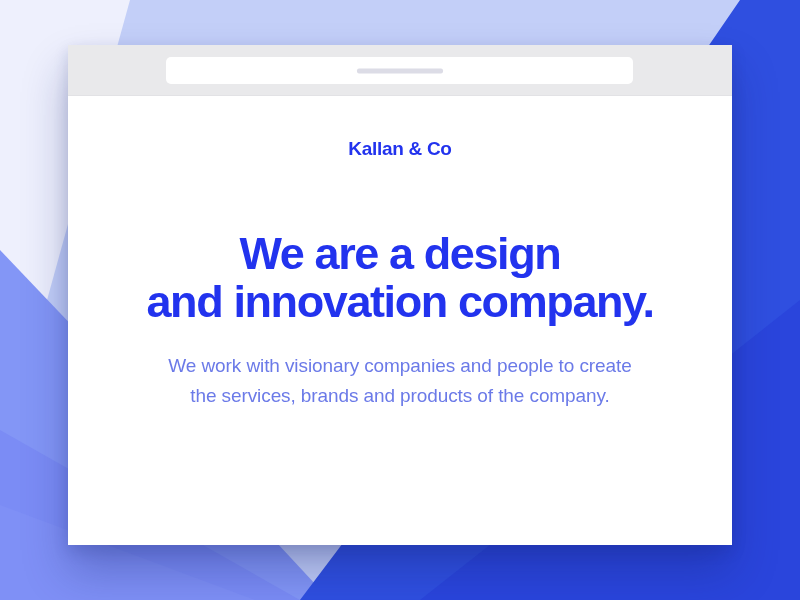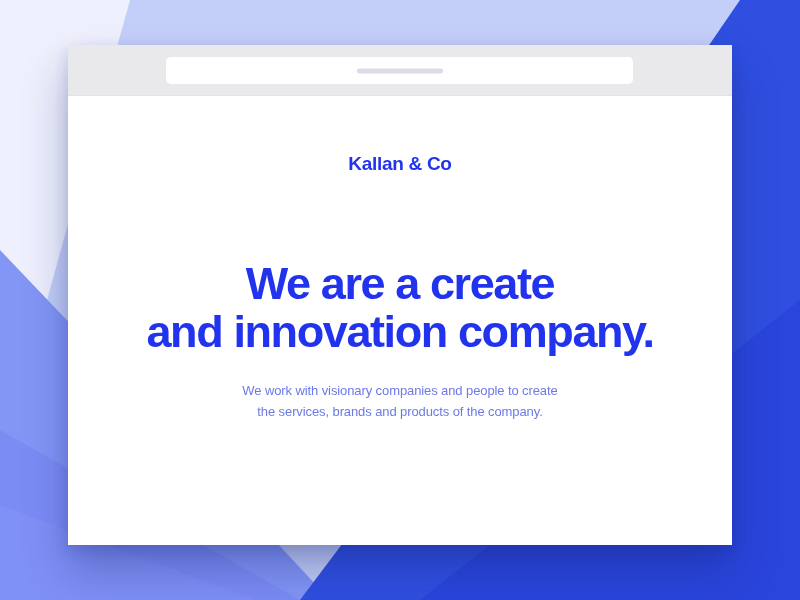--- a/index.html
+++ b/index.html
@@ -77,21 +77,21 @@
 
   
   #page-content {
     position: relative;
     height: 450px;
     background: #ffffff;
     text-align: center;
   }
 
   #site-logo {
-    margin: 15px;
+    margin: 0;
     padding-top: 43px;
     font-size: 19px;
     font-weight: bold;
     letter-spacing: -0.3px;
     color: #2233ee;
     line-height: 1;
   }
 
   #hero-headline {
     margin: 0;
@@ -100,21 +100,21 @@
     font-weight: bold;
     line-height: 1.06;
     letter-spacing: -1.4px;
     color: #2233ee;
   }
   #hero-headline .hl-line { display: block; }
 
   #hero-subtitle {
     margin: 0;
     padding-top: 26px;
-    font-size: 13px;
+    font-size: 19px;
     font-weight: normal;
     line-height: 1.55;
     letter-spacing: -0.1px;
     color: #6b7ae8;
   }
   #hero-subtitle .sub-line { display: block; }
 </style>
 </head>
 <body>
 
@@ -144,21 +144,21 @@
       <div id="url-bar" title="">
         <div id="url-placeholder"></div>
       </div>
     </div>
 
     <div id="page-content">
 
       <h1 id="site-logo">Kallan &amp; Co</h1>
 
       <h2 id="hero-headline">
-        <span class="hl-line">We are a create</span>
+        <span class="hl-line">We are a design</span>
         <span class="hl-line">and innovation company.</span>
       </h2>
 
       <p id="hero-subtitle">
         <span class="sub-line">We work with visionary companies and people to create</span>
         <span class="sub-line">the services, brands and products of the company.</span>
       </p>
 
     </div>
   </div>

